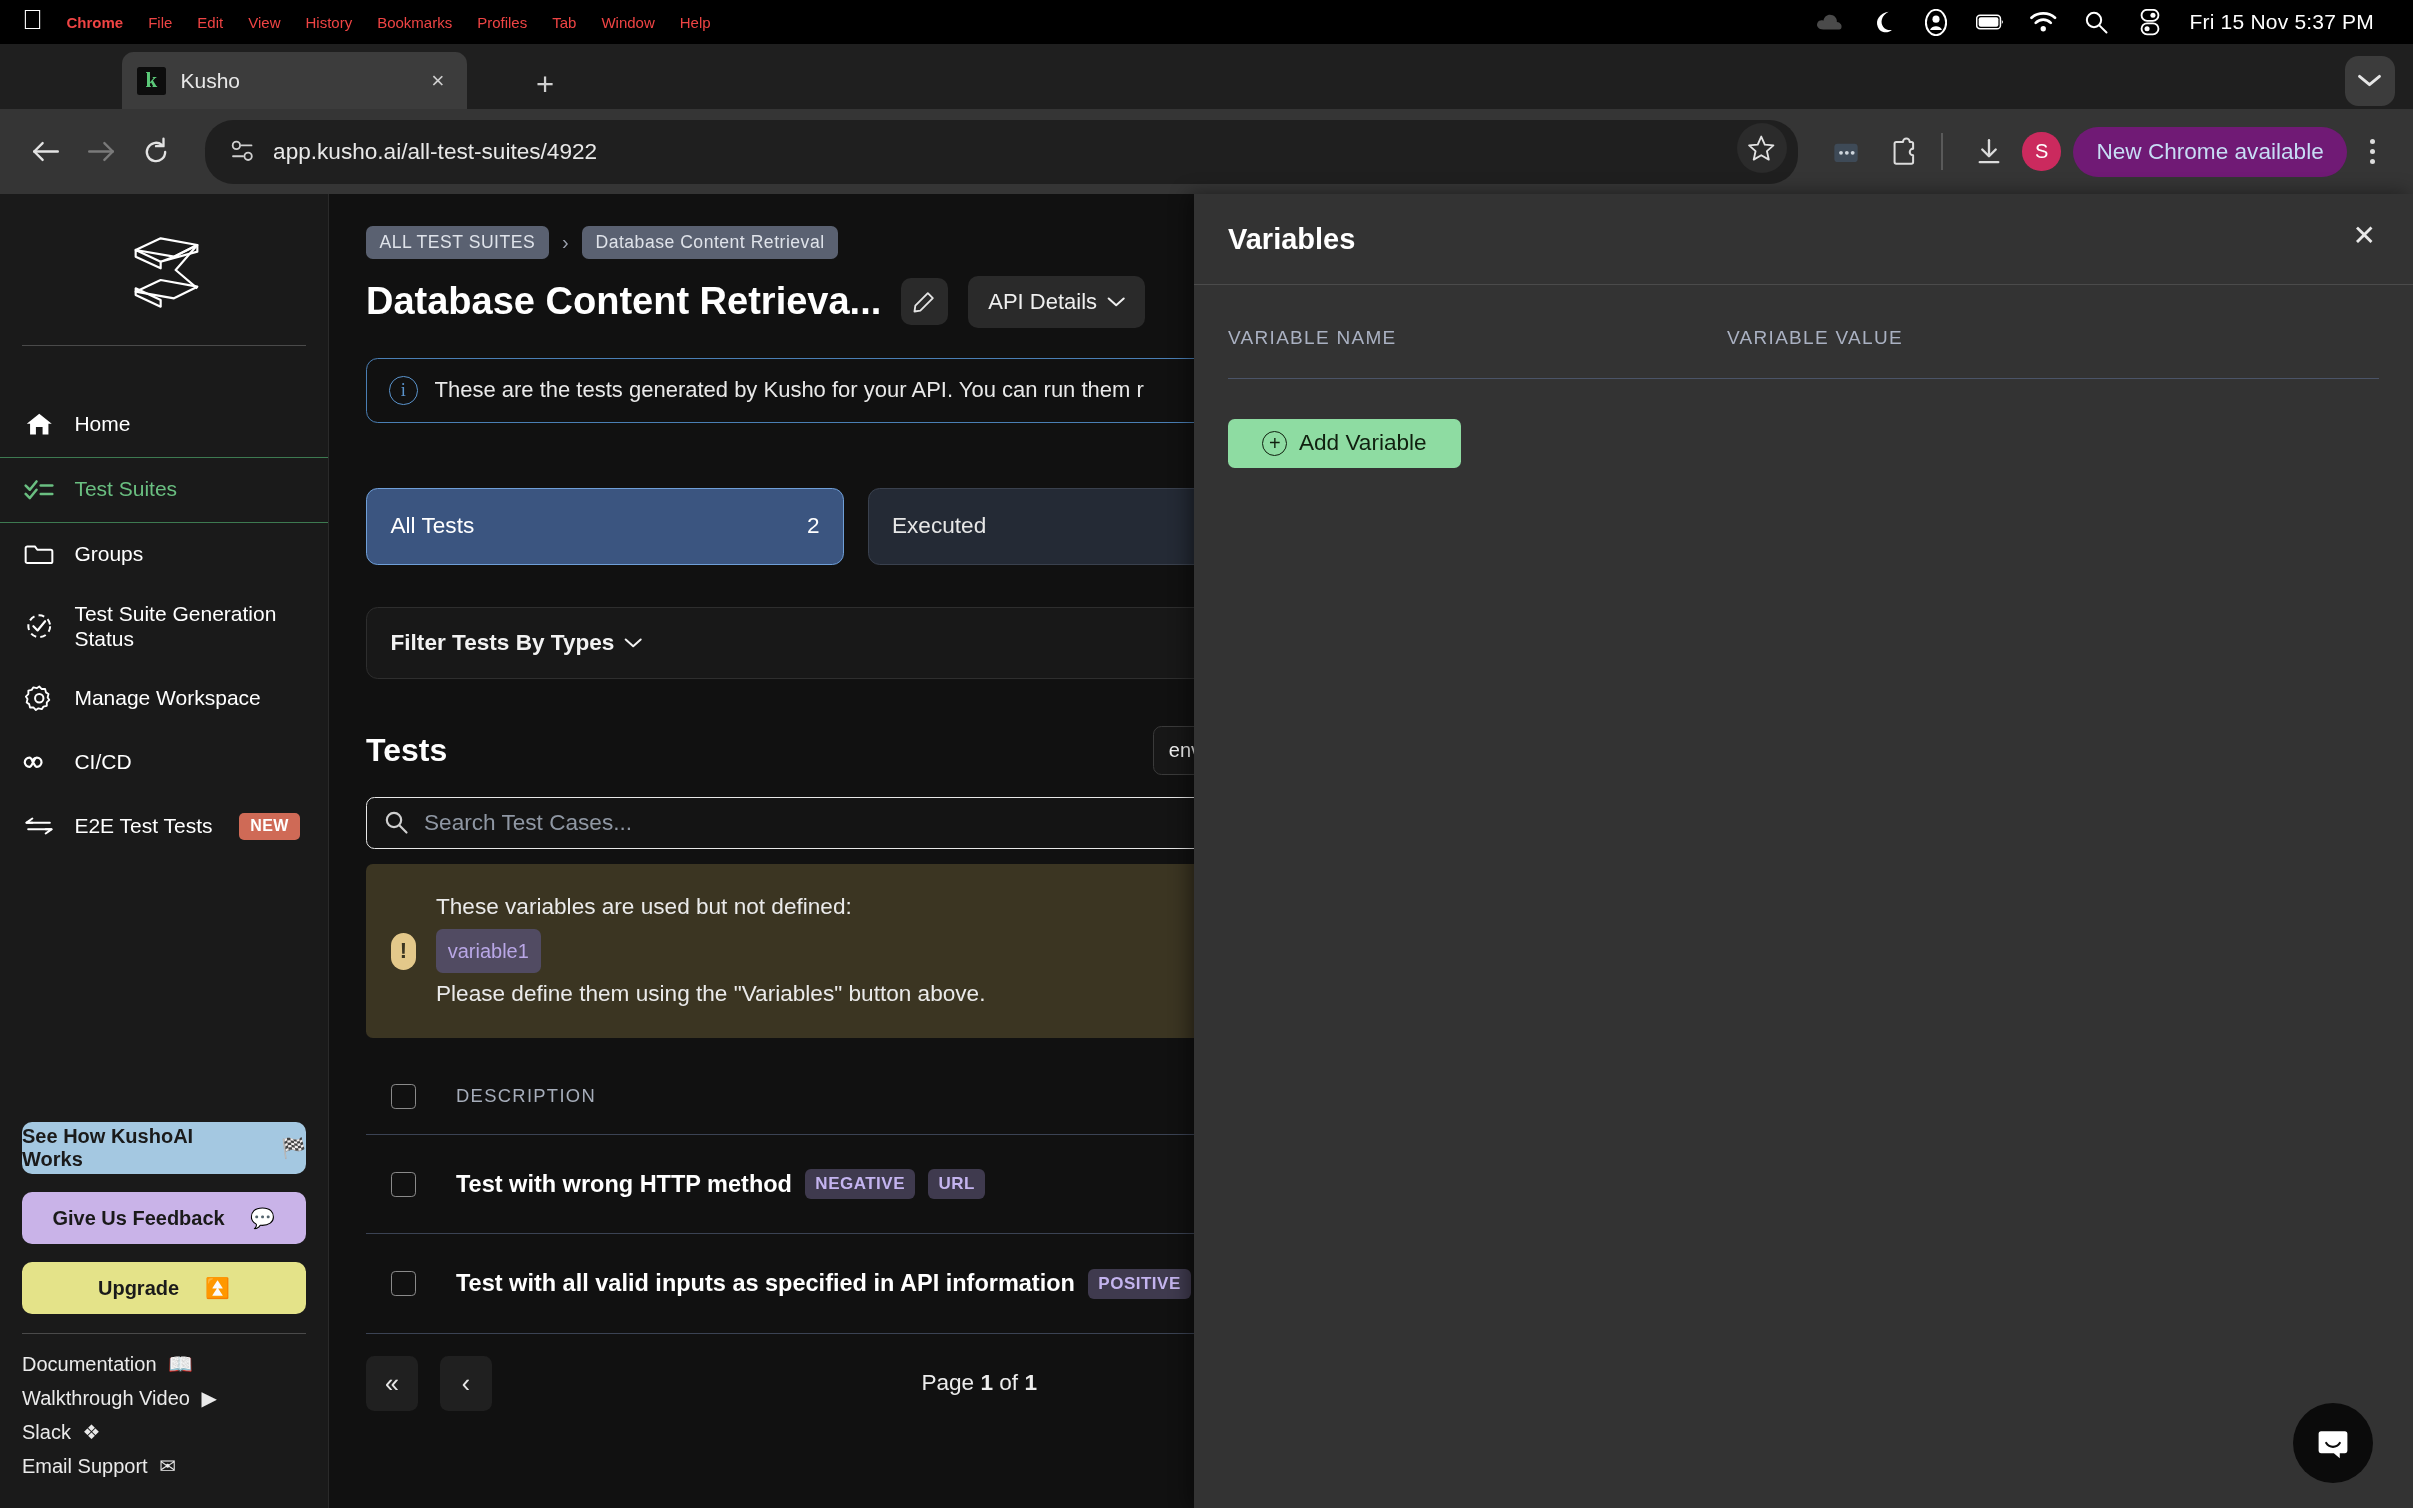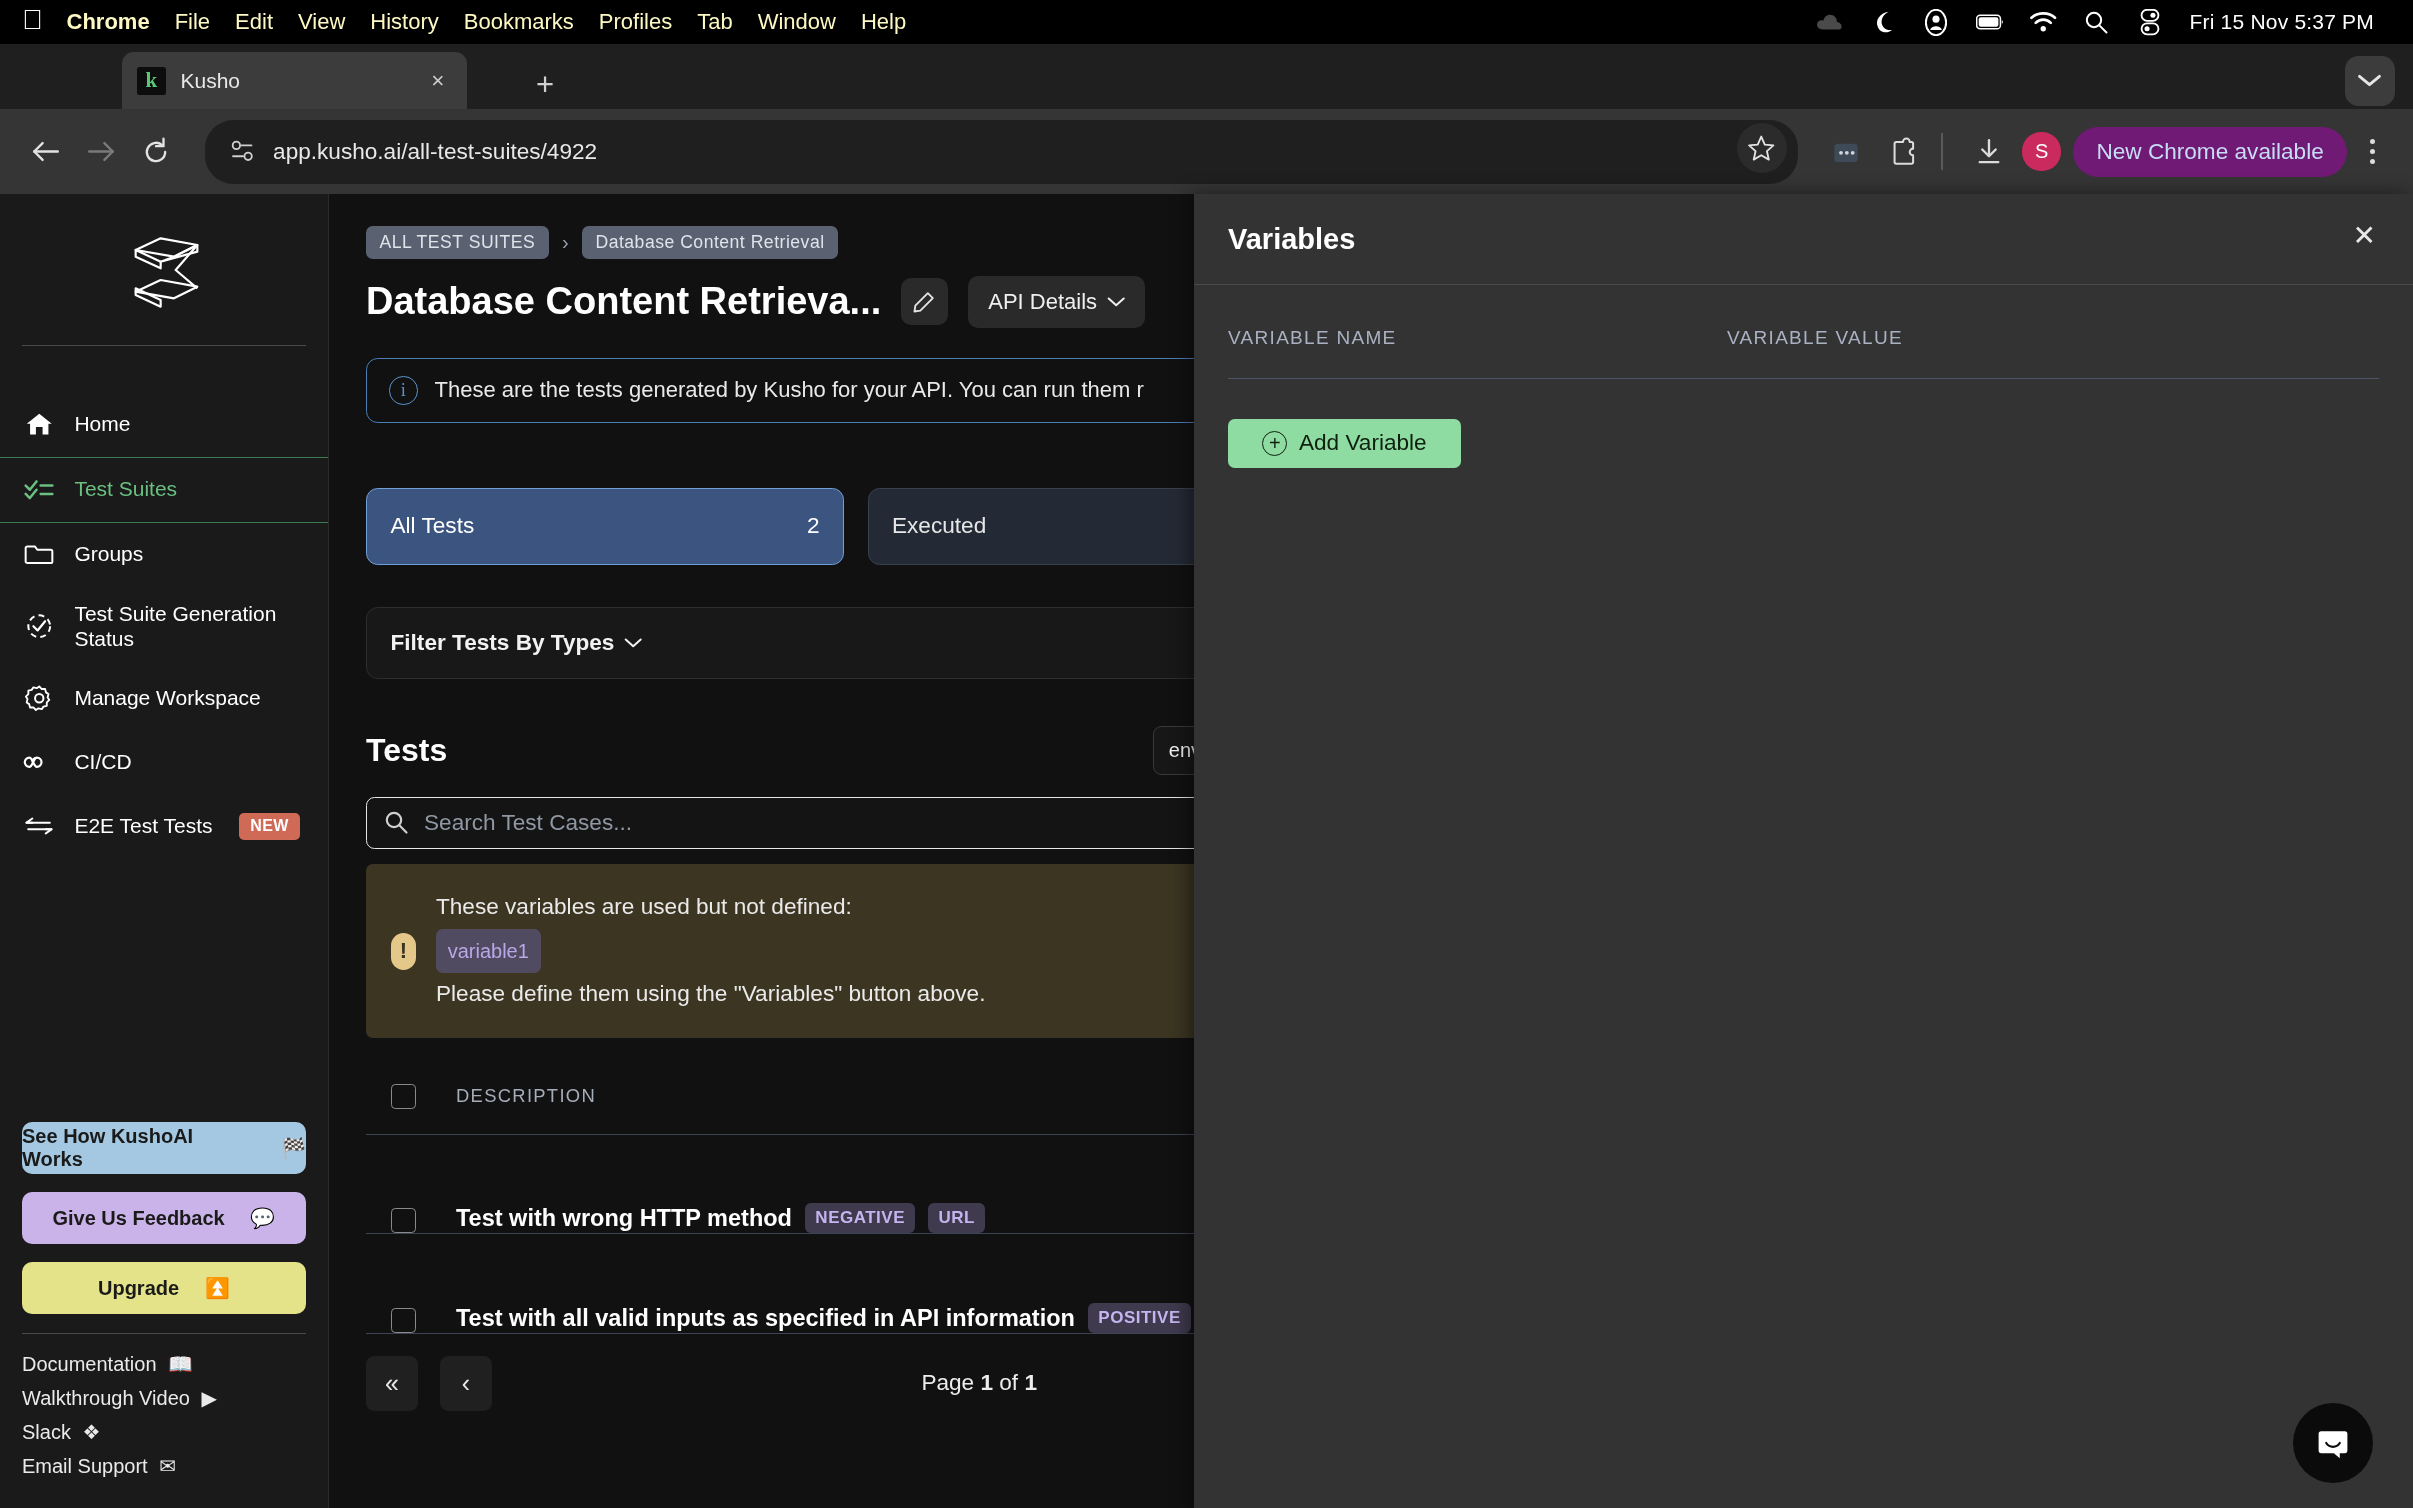--- a/index.html
+++ b/index.html
@@ -11,21 +11,21 @@
   }
   #root { position: relative; width: 2413px; height: 1508px; }
 
   
   .menubar {
     position: absolute; top: 0; left: 0; width: 2413px; height: 44px;
     background: #000; display: flex; align-items: center;
     padding: 0 22px; color: #fff;
   }
   .apple-logo { font-size: 28px; line-height: 1; margin-right: 23.5px; margin-top: -3.4px; }
-  .menubar-item { font-size: 22px; margin-right: 25px; color: #fef9c3; white-space: nowrap; }
+  .menubar-item { font-size: 15px; margin-right: 25px; color: #ef4444; white-space: nowrap; }
   .menubar-item.bold { font-weight: bold; }
   .menubar-right { margin-left: auto; display: flex; align-items: center; gap: 25px; padding-right: 17px; }
   .mb-icon { width: 28.5px; height: 27px; display:flex; align-items:center; justify-content:center; }
   .mb-clock { font-size: 21px; color: #fff; white-space: nowrap; letter-spacing: 0.2px; }
 
   
   .tabstrip {
     position: absolute; top: 44px; left: 0; width: 2413px; height: 65px;
     background: #1f1f1f;
   }
@@ -166,21 +166,21 @@
   .warn-banner {
     margin: 15px 0 0 39px; width: 1165px; background: #3b3522; border-radius: 6.7px;
     display: flex; align-items: center; gap: 20px; padding: 22px 25px;
   }
   .warn-ico { width: 25px; height: 37px; border-radius: 12.6px; background: #e3c88a; color: #3b3522; display:flex;align-items:center;justify-content:center;font-size:22px;font-weight:bold; min-width:25px;}
   .warn-text { color: #eaeaea; font-size: 22.6px; line-height: 1.9; }
   .var-chip { display: inline-block; background: #514b62; color: #b9a7e6; font-size: 20px; padding: 3.4px 11.7px; border-radius: 6.7px; }
   .table { margin: 20px 0 0 39px; width: 1165px; }
   .tr { display: flex; align-items: center; border-bottom: 0.8px solid #3b4354; }
   .tr.head { height: 77px; border-bottom: 0.8px solid #3b4354; }
-  .tr.body { height: 99px; align-items: flex-end; }
+  .tr.body { height: 99px; }
   .tr.last { border-bottom: none; }
   .cbx { width: 25px; height: 25px; border: 1.7px solid #8a8a8a; border-radius: 4.2px; margin: 0 40px 0 25px; min-width: 25px; }
   .th { color: #a6adba; font-size: 18.4px; letter-spacing: 1.3px; }
   .td-desc { color: #ffffff; font-size: 23.5px; font-weight: bold; display: flex; align-items: center; gap: 13.4px; white-space: nowrap; }
   .tag { background: #3f3a4e; color: #c4b4ef; font-size: 17px; font-weight: bold; padding: 5px 10px; border-radius: 5.9px; letter-spacing: 0.5px; }
   .pager { margin: 0 0 0 39px; width: 1165px; border-top: 0.8px solid #3b4354; height: 92px; display: flex; align-items: center; padding-top: 6.7px; }
   .pg-btn { width: 52px; height: 55px; background: #202020; border-radius: 8.4px; color: #e6e6e6; font-size: 25px; display: flex; align-items: center; justify-content: center; margin-right: 22px; }
   .pg-label { margin-left: auto; margin-right: 494px; color: #ededed; font-size: 22.6px; }
   .pg-label b { font-weight: bold; }
 

